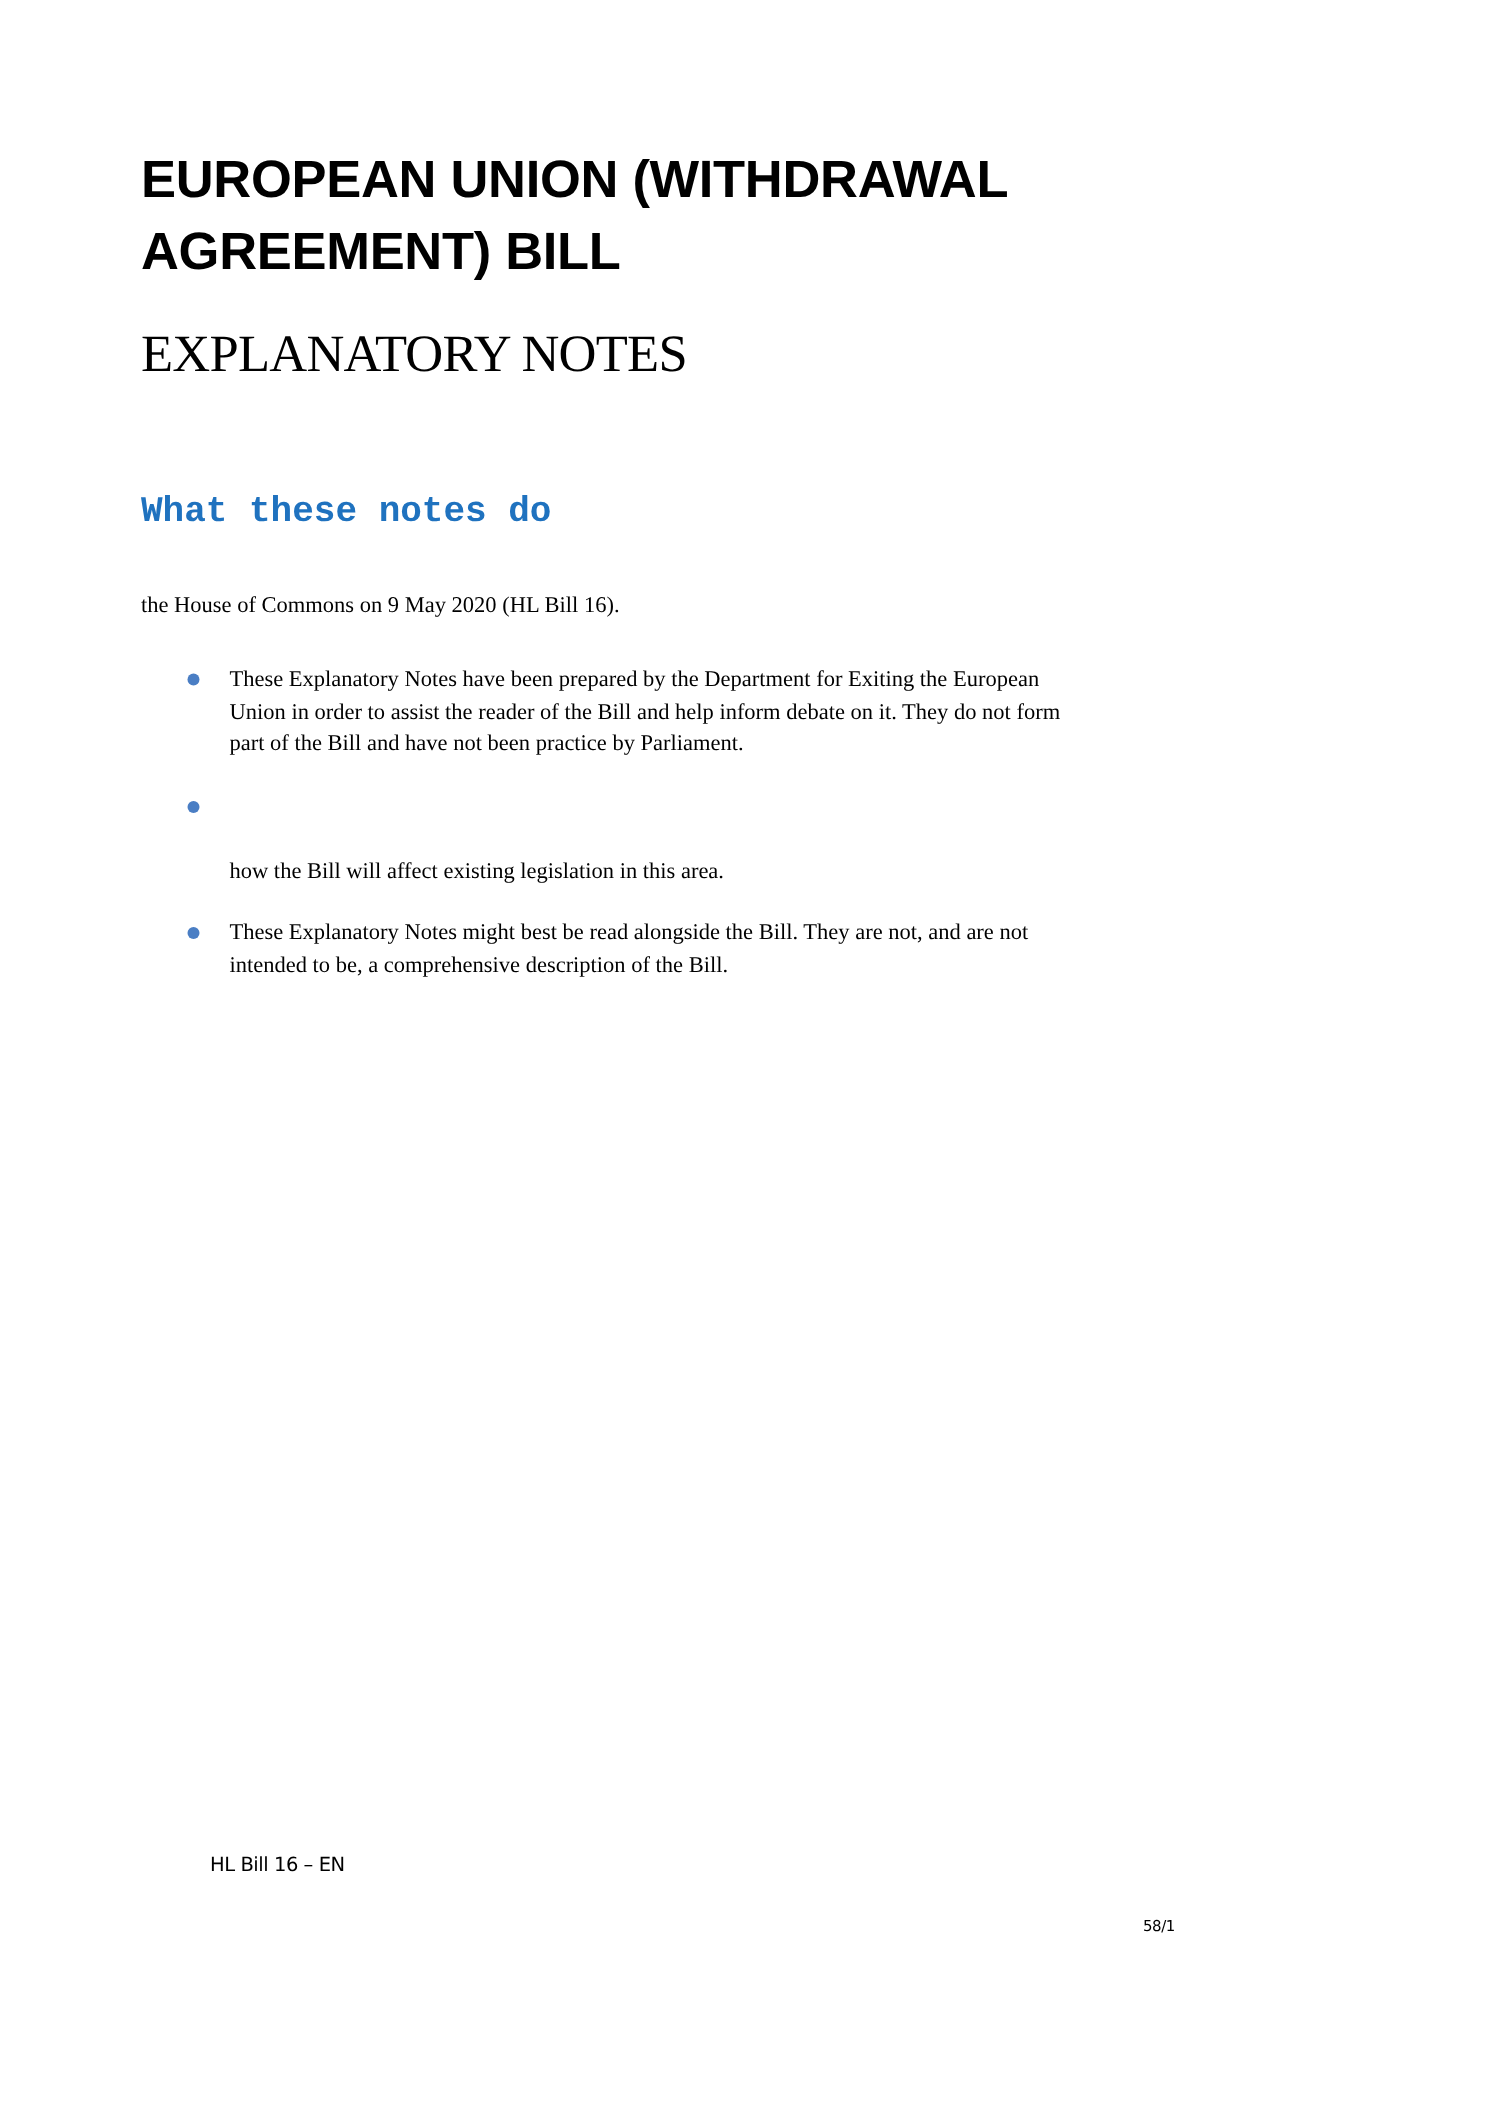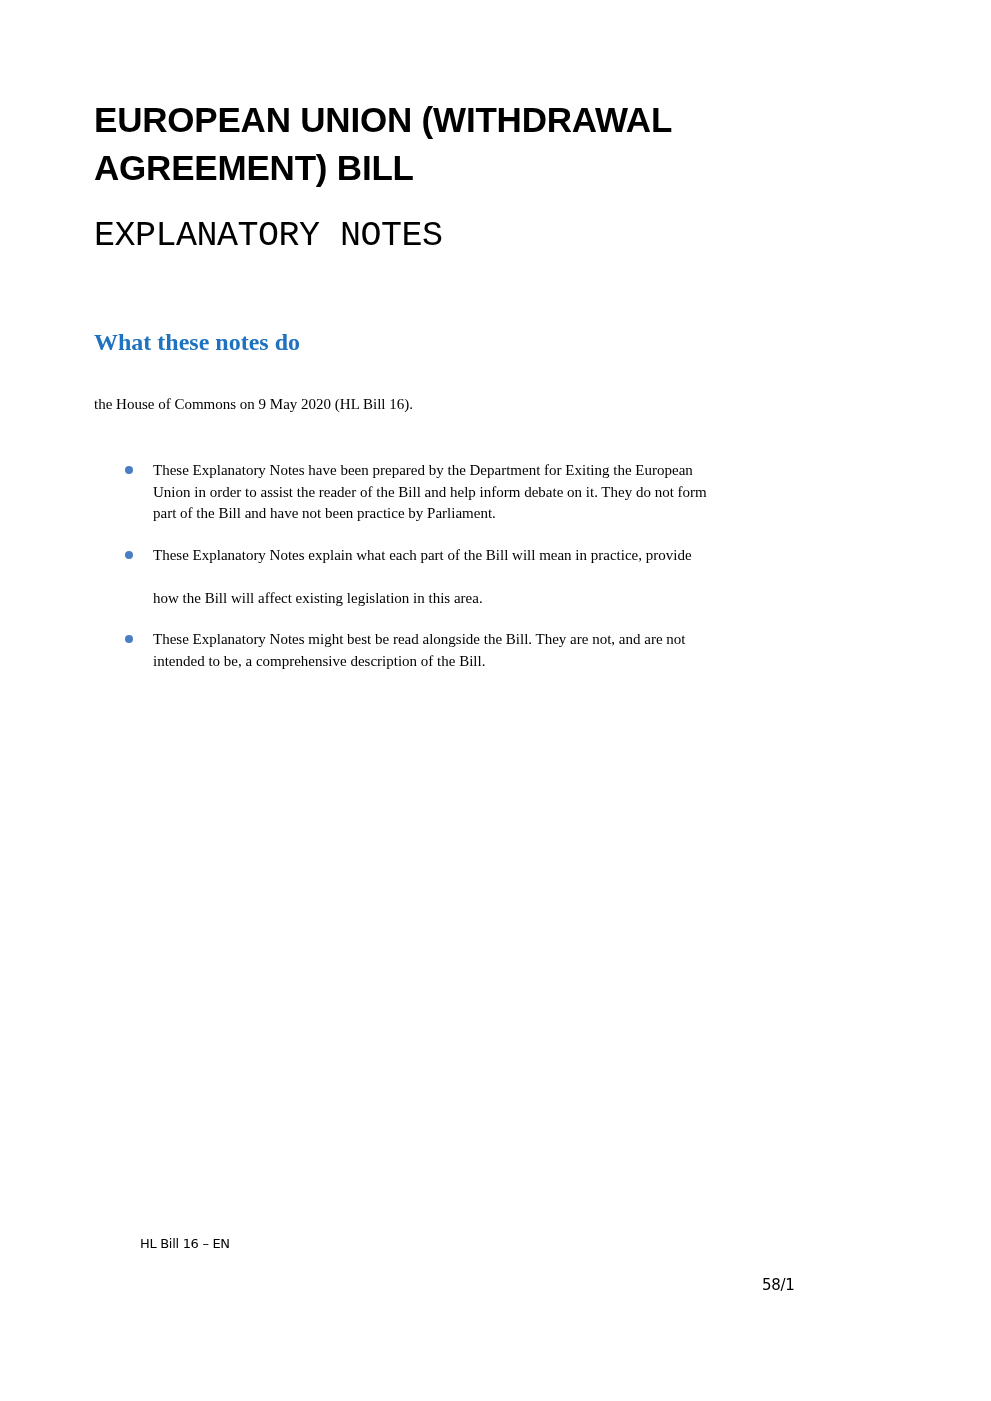--- a/index.html
+++ b/index.html
@@ -6,55 +6,55 @@
     body { width: 991px; height: 1401px; position: relative; overflow: hidden; }
     .page { position: absolute; left: 0; top: 0; width: 991px; height: 1401px; background: #fff; }
     .title {
       position: absolute; left: 94px; top: 96px; width: 700px;
       font-family: "Liberation Sans", sans-serif; font-weight: bold;
       font-size: 35px; line-height: 48px; color: #000; margin: 0;
       letter-spacing: -0.2px;
     }
     .subtitle {
       position: absolute; left: 94px; top: 214px;
-      font-family: Liberation Mono, monospace; font-weight: normal;
+      font-family: Liberation Serif, serif; font-weight: normal;
       font-size: 35px; line-height: 44px; color: #000; margin: 0;
       letter-spacing: -0.5px;
     }
     .section-heading {
       position: absolute; left: 94px; top: 326px;
-      font-family: Liberation Serif, serif; font-weight: bold;
+      font-family: Liberation Mono, monospace; font-weight: bold;
       font-size: 24px; line-height: 32px; color: #1F72BF; margin: 0;
     }
     .intro {
       position: absolute; left: 94px; top: 369px; width: 760px;
       font-family: "Liberation Serif", serif; font-size: 15px; line-height: 23.5px;
       color: #000; margin: 0;
     }
     .bullets {
-      position: absolute; left: 94px; top: 460px; width: 760px;
+      position: absolute; left: 94px; top: 443px; width: 760px;
       list-style: none; margin: 0; padding: 0;
     }
     .bullet {
       position: relative; padding-left: 59px; margin: 0 0 20px 0;
       font-family: "Liberation Serif", serif; font-size: 15px; line-height: 21.5px;
       color: #000;
     }
     .bullet-dot {
       position: absolute; left: 31px; top: 6px; width: 8px; height: 8px;
       border-radius: 50%; background: #4A7EC4;
     }
     .footer-left {
       position: absolute; left: 140px; top: 1235px;
       font-family: "DejaVu Sans", sans-serif; font-size: 13px; line-height: 18px; color: #000;
       letter-spacing: -0.3px;
     }
     .footer-right {
       position: absolute; left: 762px; top: 1276px;
-      font-family: "DejaVu Sans", sans-serif; font-size: 15px; line-height: 18px; color: #000;
+      font-family: "DejaVu Sans", sans-serif; font-size: 10px; line-height: 18px; color: #000;
       letter-spacing: -0.3px;
     }
   </style>
 </head>
 <body>
 
 <div class="page">
 
   <h1 class="title">
     <span>EUROPEAN UNION (WITHDRAWAL</span><br>
@@ -72,21 +72,21 @@
 
   <ul class="bullets">
     <li class="bullet">
       <span class="bullet-dot"></span>
       <span>These Explanatory Notes have been prepared by the Department for Exiting the European</span><br>
       <span>Union in order to assist the reader of the Bill and help inform debate on it. They do not form</span><br>
       <span>part of the Bill and have not been practice by Parliament.</span>
     </li>
     <li class="bullet">
       <span class="bullet-dot"></span>
-      <span>These Explanatory Notes explain what each part of the Bill will mean in practice, provide</span><br>
+      <br>
       <br>
       <span>how the Bill will affect existing legislation in this area.</span>
     </li>
     <li class="bullet">
       <span class="bullet-dot"></span>
       <span>These Explanatory Notes might best be read alongside the Bill. They are not, and are not</span><br>
       <span>intended to be, a comprehensive description of the Bill.</span>
     </li>
   </ul>
 

